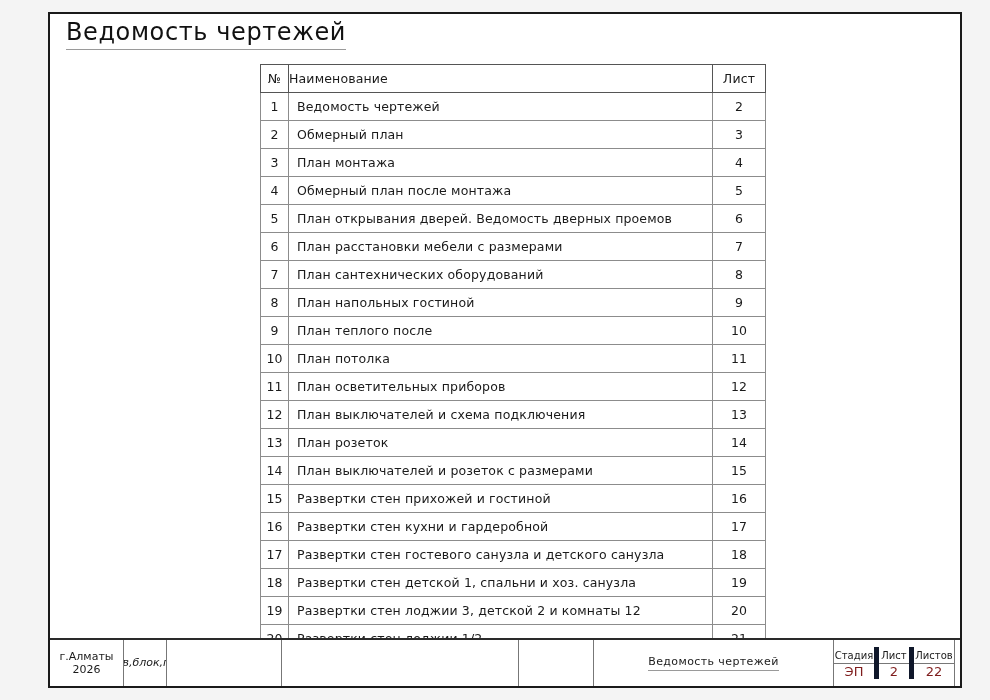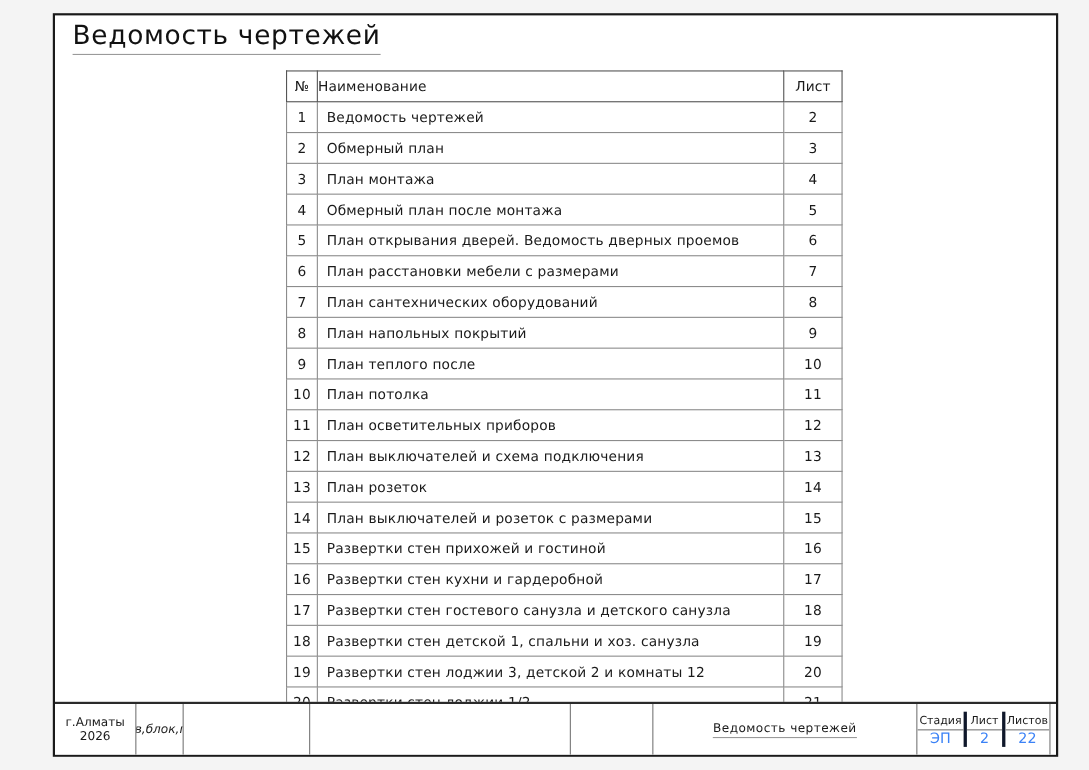--- a/index.html
+++ b/index.html
@@ -186,21 +186,21 @@
     border-bottom: 1px solid #9a9a9a;
     padding-bottom: 2px;
   }
 
   
   .tb-stamp {
     display: flex;
     border-right: none;
   }
   .tb-stamp-col {
-    border-right: 3px solid #0f172a;
+    border-right: 5px solid #0f172a;
     box-sizing: border-box;
     display: flex;
     flex-direction: column;
   }
   .tb-stamp-col:last-child { border-right: none; }
   .w-stage { width: 45px; }
   .w-sheet { width: 35px; }
   .w-total { width: 40px; }
   .tb-stamp-head {
     height: 17px;
@@ -211,21 +211,21 @@
     justify-content: center;
     font-size: 10px;
     color: #1a1a1a;
   }
   .tb-stamp-val {
     flex: 1 1 auto;
     display: flex;
     align-items: center;
     justify-content: center;
     font-size: 13px;
-    color: #3b82f6;
+    color: #7f1d1d;
   }
 </style>
 </head>
 <body>
 
 <div id="sheet">
 
   <div id="edge-left"></div>
   <div id="edge-right"></div>
   <div id="edge-top"></div>
@@ -279,21 +279,21 @@
           <td class="td-name">План расстановки мебели с размерами</td>
           <td class="td-sheet">7</td>
         </tr>
         <tr>
           <td class="td-num">7</td>
           <td class="td-name">План сантехнических оборудований</td>
           <td class="td-sheet">8</td>
         </tr>
         <tr>
           <td class="td-num">8</td>
-          <td class="td-name">План напольных покрытий</td>
+          <td class="td-name">План напольных гостиной</td>
           <td class="td-sheet">9</td>
         </tr>
         <tr>
           <td class="td-num">9</td>
           <td class="td-name">План теплого после</td>
           <td class="td-sheet">10</td>
         </tr>
         <tr>
           <td class="td-num">10</td>
           <td class="td-name">План потолка</td>

